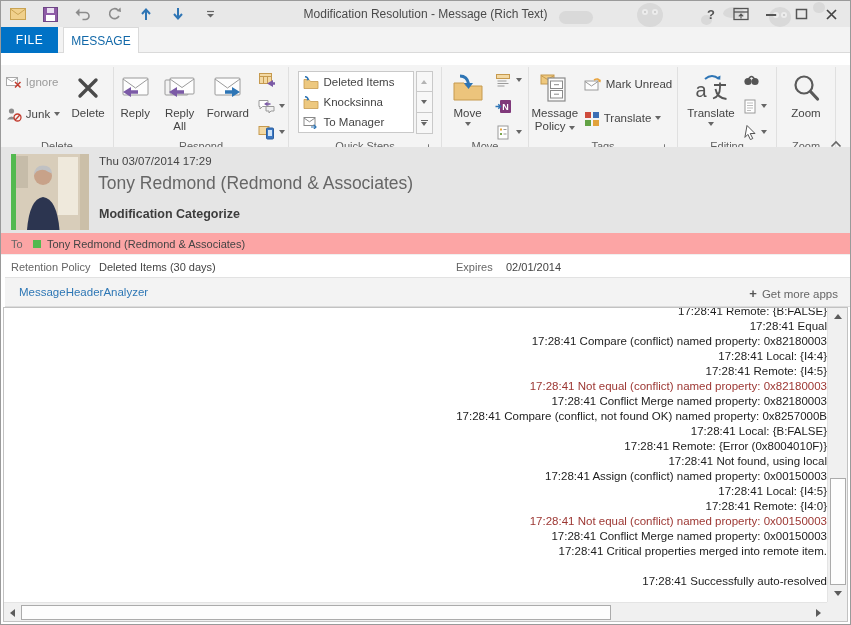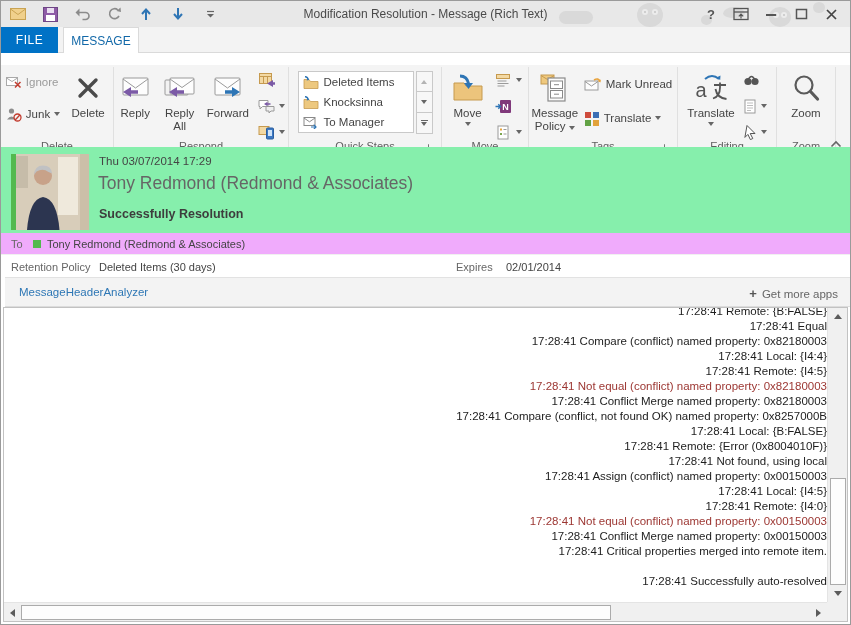--- a/index.html
+++ b/index.html
@@ -43,27 +43,27 @@
   .qs-sbtn { height:21px; border:1px solid #c9c9c9; border-top-width:0; background:#f7f7f7; display:flex; align-items:center; justify-content:center; }
   .qs-sbtn:first-child { border-top-width:1px; }
   .tri-up { width:0;height:0;border-left:3.5px solid transparent;border-right:3.5px solid transparent;border-bottom:4px solid #b3b3b3; }
   .tri-dn { width:0;height:0;border-left:3.5px solid transparent;border-right:3.5px solid transparent;border-top:4px solid #666; }
   .more-bar { display:flex; flex-direction:column; align-items:center; gap:1px; }
   .more-bar .bar { width:7px; height:1.5px; background:#666; }
 
   .chev-area { position:absolute; right:8px; bottom:6px; }
 
   
-  .hdr { position:absolute; left:0; top:146px; width:100%; height:86px; background:#86efac; }
+  .hdr { position:absolute; left:0; top:146px; width:100%; height:86px; background:#e5e5e5; }
   .avatar-wrap { position:absolute; left:10px; top:7px; width:78px; height:76px; display:flex; }
   .presence-bar { width:5px; height:100%; background:var(--green); }
   .hdr-date { position:absolute; left:98px; top:8px; font-size:11.5px; color:#444; }
   .hdr-sender { position:absolute; left:97px; top:26px; font-size:17.5px; color:#666; }
   .hdr-subject { position:absolute; left:98px; top:60px; font-size:12.5px; font-weight:bold; color:#3d3d3d; }
-  .to-row { position:absolute; left:0; top:232px; width:100%; height:21px; background:#f0abfc; display:flex; align-items:center; }
+  .to-row { position:absolute; left:0; top:232px; width:100%; height:21px; background:#fca5a5; display:flex; align-items:center; }
   .to-label { margin-left:10px; font-size:11px; color:#666; width:20px; }
   .sq { width:8px; height:8px; background:var(--green); margin:0 6px 0 2px; }
   .to-value { font-size:11px; color:#444; }
   .ret-row { position:absolute; left:0; top:253px; width:100%; height:23px; background:#fff; border-top:1px solid #f0f0f0; }
   .ret-label { position:absolute; left:10px; top:6px; font-size:11px; color:#666; }
   .ret-value { position:absolute; left:98px; top:6px; font-size:11px; color:#444; }
   .exp-label { position:absolute; left:455px; top:6px; font-size:11px; color:#666; }
   .exp-value { position:absolute; left:505px; top:6px; font-size:11px; color:#444; }
 
   
@@ -518,21 +518,21 @@
         <rect x="0" y="2" width="12" height="32" fill="#c6bca9"></rect>
         <rect x="42" y="3" width="20" height="58" fill="#efe9dc"></rect>
         <rect x="64" y="0" width="9" height="76" fill="#cbbfa8"></rect>
         <circle cx="27" cy="22" r="9" fill="#c8a289"></circle>
         <path d="M18 21 q0.5-9.5 9-9.5 q8.5 0 9 8 l-3.5-1.5 q-5.5-4-12-0.5z" fill="#c0c1c3"></path>
         <path d="M11 76 q2.5-31 16-33 q14 2 16.5 33z" fill="#2c3550"></path>
       </svg>
     </div>
     <div class="hdr-date">Thu 03/07/2014 17:29</div>
     <div class="hdr-sender">Tony Redmond (Redmond &amp; Associates)</div>
-    <div class="hdr-subject">Successfully Resolution</div>
+    <div class="hdr-subject">Modification Categorize</div>
   </div>
   <div class="to-row">
     <span class="to-label">To</span>
     <span class="sq"></span>
     <span class="to-value">Tony Redmond (Redmond &amp; Associates)</span>
   </div>
   <div class="ret-row">
     <span class="ret-label">Retention Policy</span>
     <span class="ret-value">Deleted Items (30 days)</span>
     <span class="exp-label">Expires</span>

